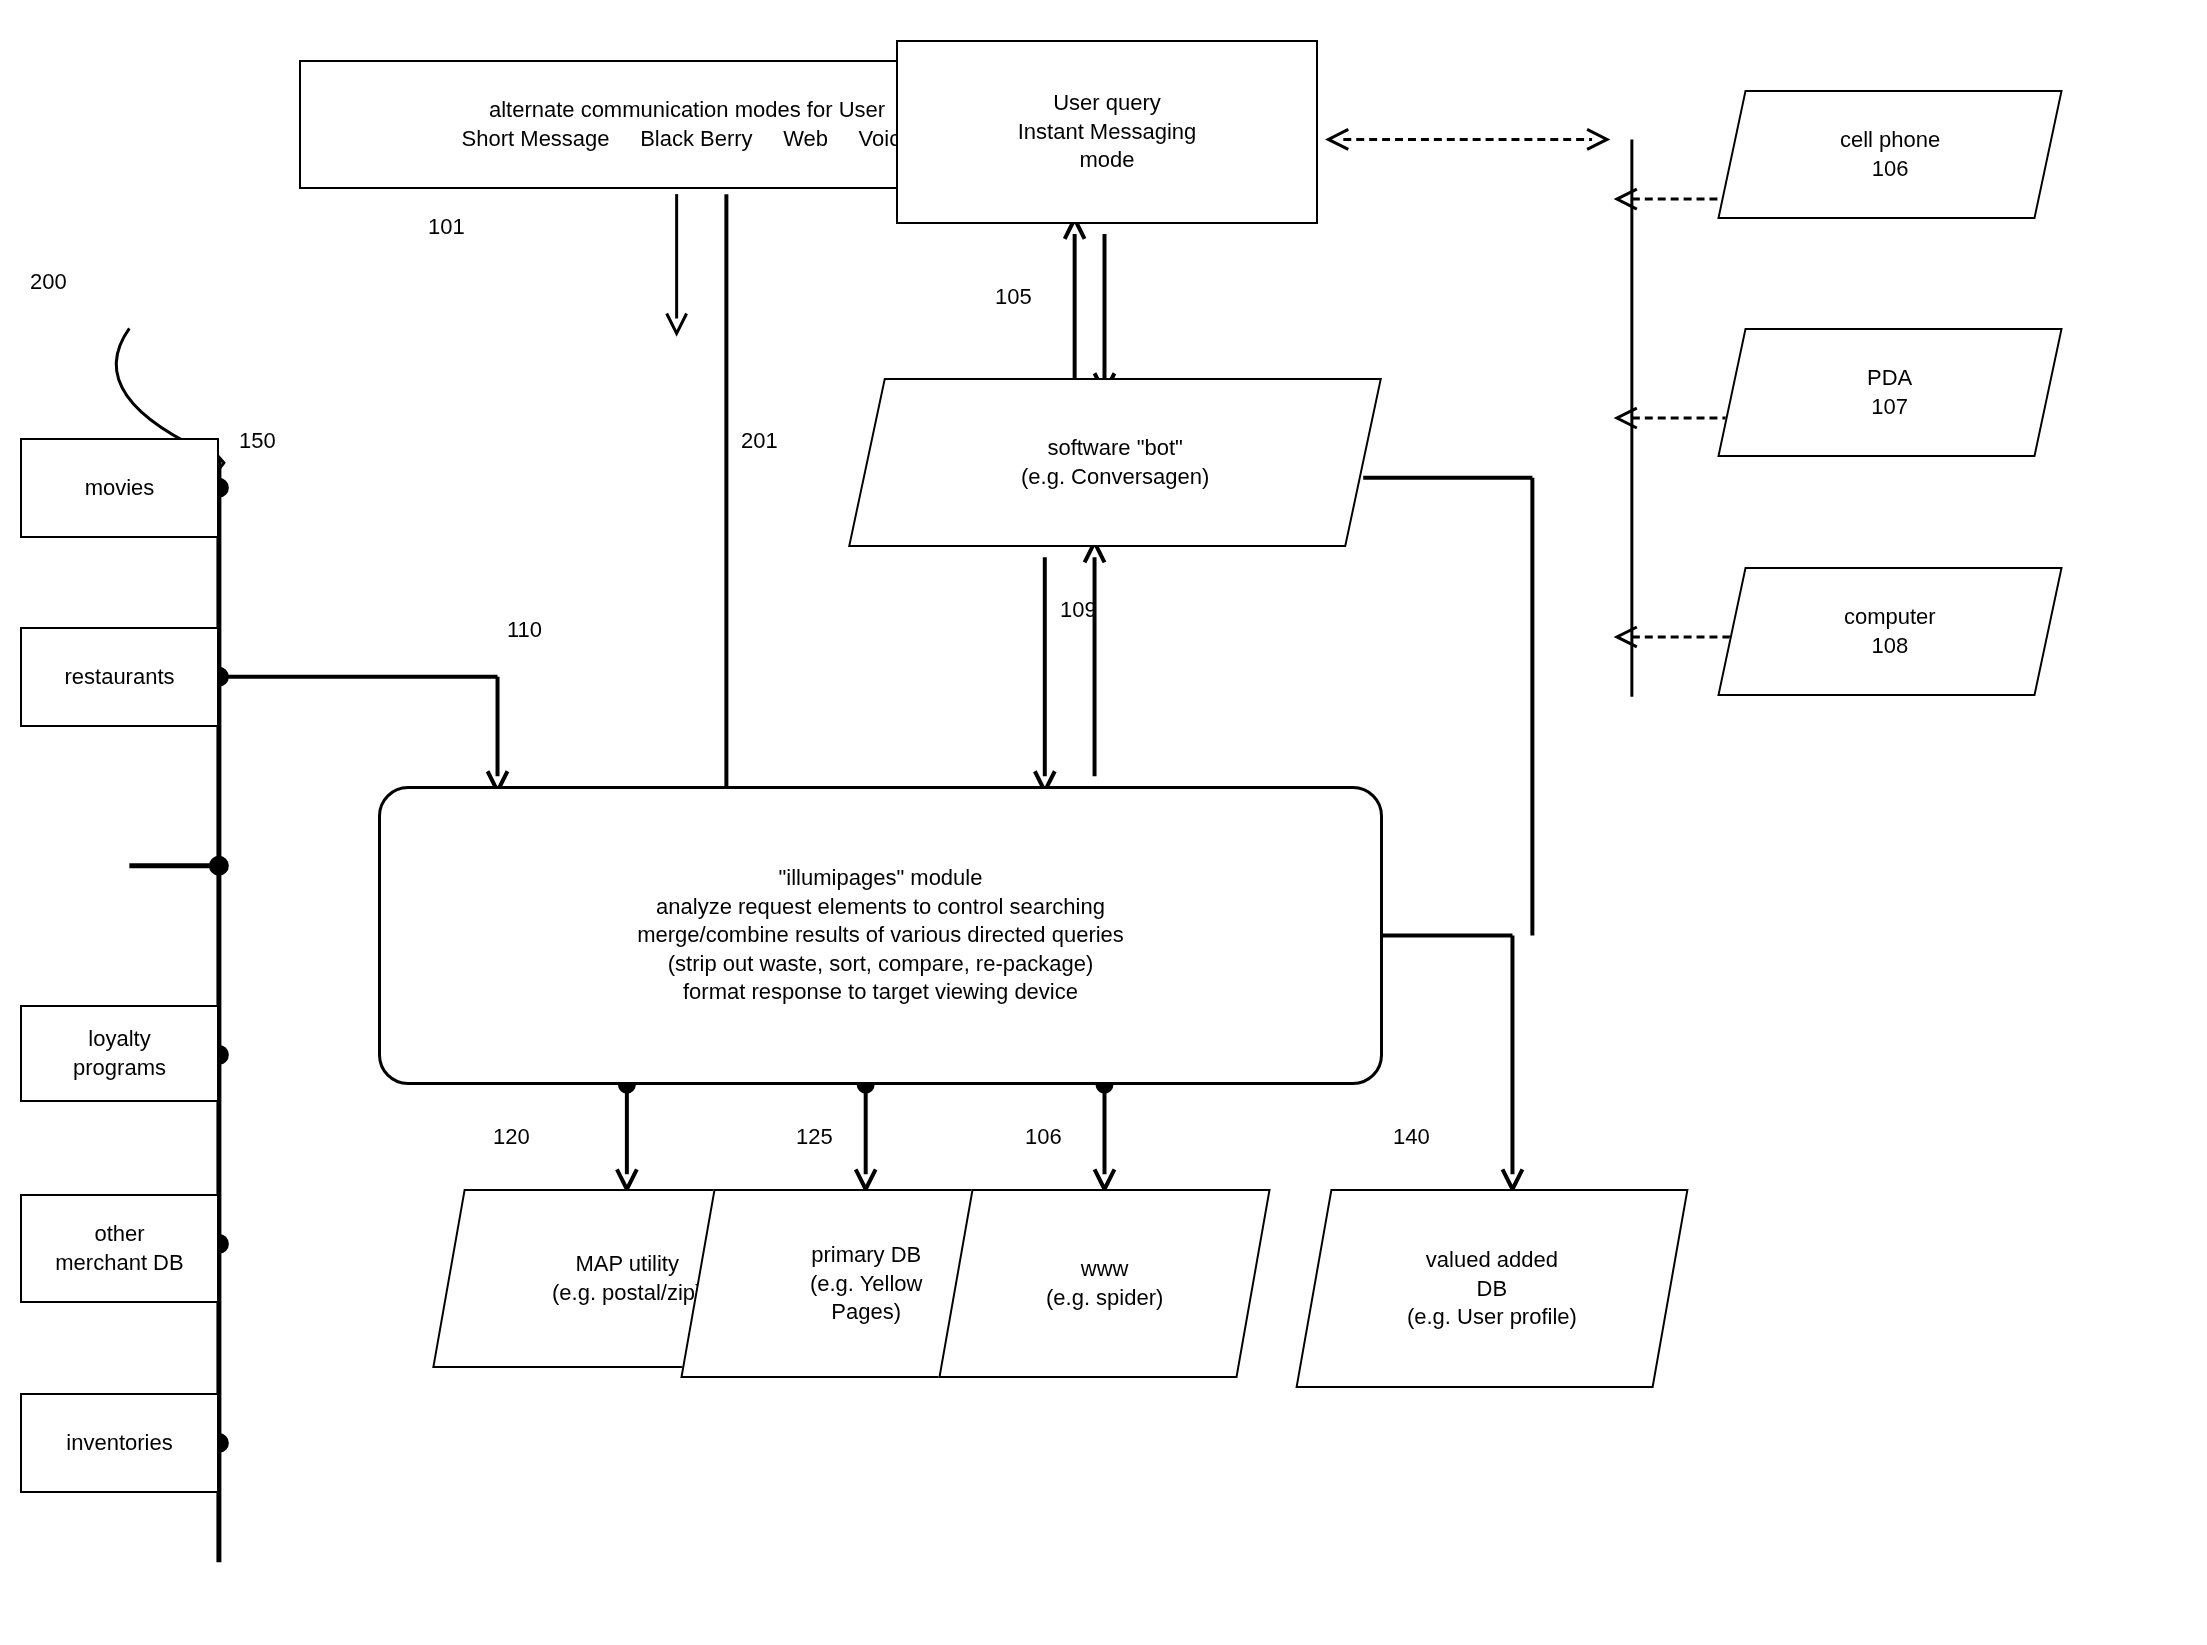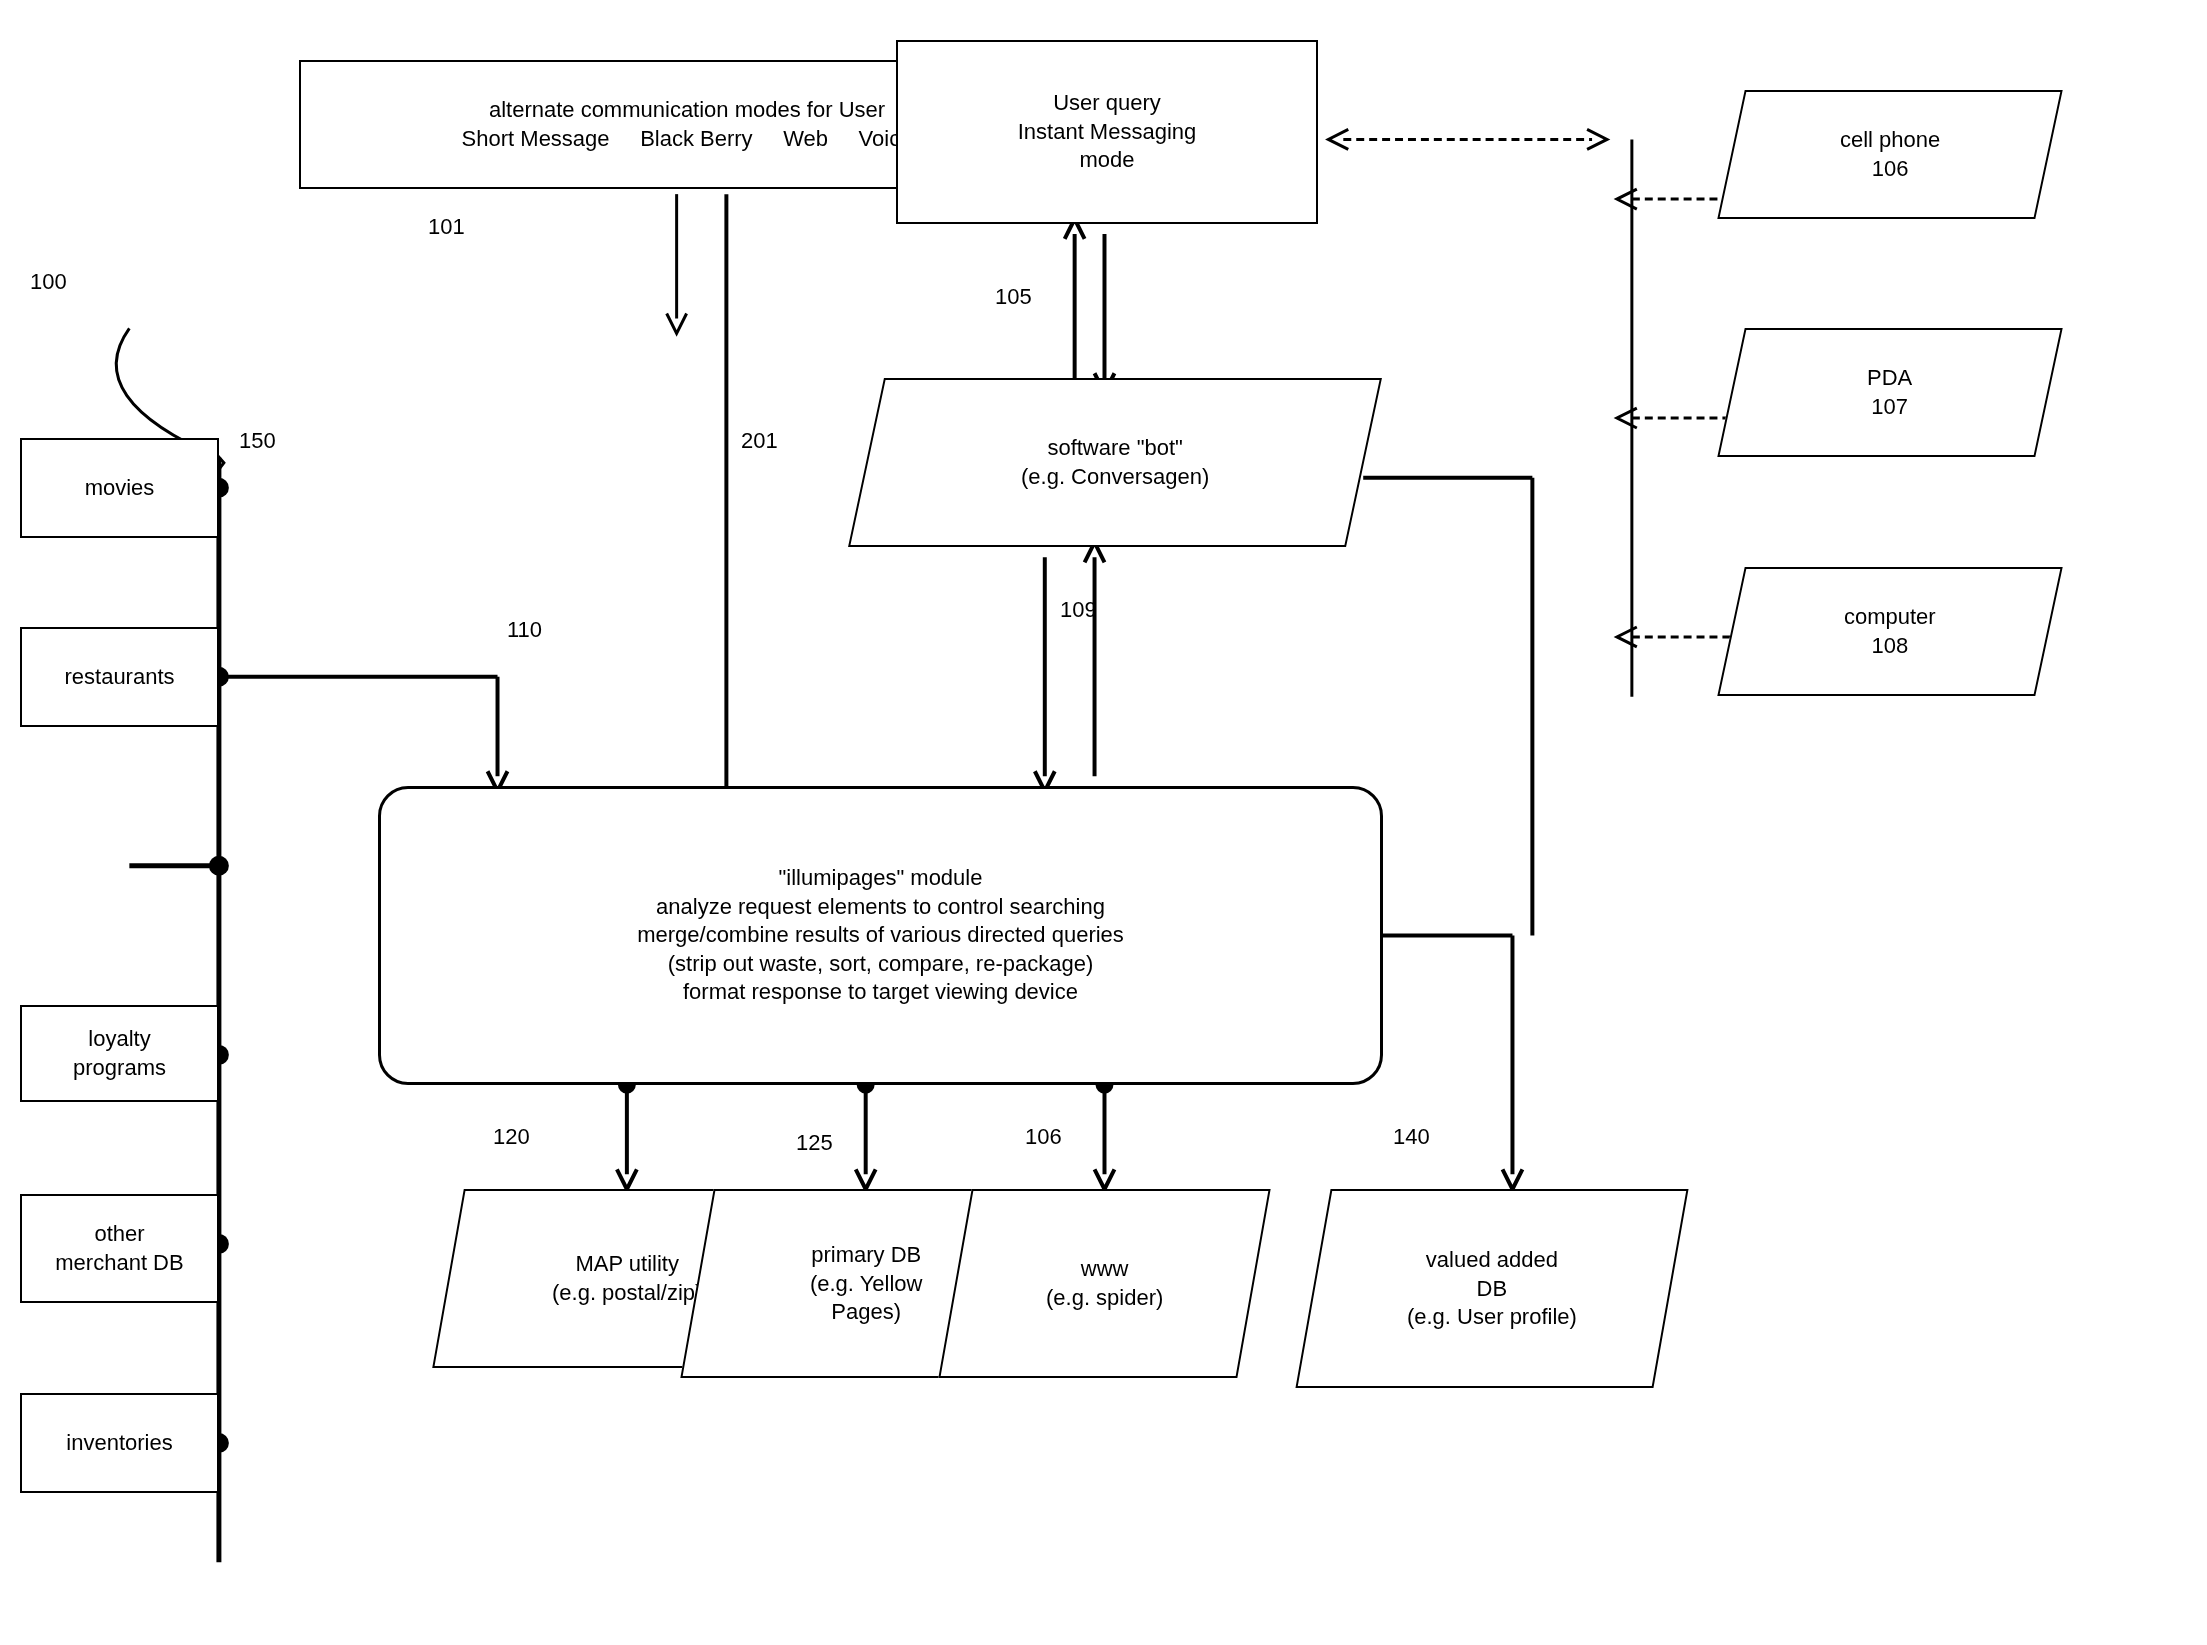--- a/index.html
+++ b/index.html
@@ -135,21 +135,21 @@
     <circle cx="1380" cy="940" r="9" fill="#000"></circle>
     <polyline points="1510,1175 1520,1195 1530,1175" stroke-width="4" fill="#000"></polyline>
 
     <line x1="1370" y1="480" x2="1540" y2="480" stroke-width="4"></line>
     <line x1="1540" y1="480" x2="1540" y2="940" stroke-width="4"></line>
 
     <path d="M 130,330 Q 80,400 220,460" stroke-width="3" fill="none"></path>
     <polyline points="212,450 225,465 215,478" stroke-width="3" fill="none"></polyline>
   </svg>
 
-  <div class="label" style="left:30px; top:269px;">100</div>
+  <div class="label" style="left:30px; top:269px;">200</div>
 
   <div class="box" style="left:299px; top:60px; width:776px; height:129px; border-width:2px;">
     <span>alternate communication modes for User<br>Short Message &nbsp;&nbsp;&nbsp; Black Berry &nbsp;&nbsp;&nbsp; Web &nbsp;&nbsp;&nbsp; Voice</span>
   </div>
 
   <div class="label" style="left:428px; top:214px;">101</div>
 
   <div class="label" style="left:995px; top:284px;">105</div>
 
   <div class="box" style="left:896px; top:40px; width:422px; height:184px; border-width:2px;">
@@ -198,21 +198,21 @@
   </div>
 
   <div class="label" style="left:239px; top:428px;">150</div>
 
   <div class="label" style="left:493px; top:1124px;">120</div>
 
   <div class="box" style="left:448px; top:1189px; width:358px; height:179px; transform: skewX(-10deg);">
     <span style="transform:skewX(10deg); display:inline-block;">MAP utility<br>(e.g. postal/zip)</span>
   </div>
 
-  <div class="label" style="left:796px; top:1124px;margin-top:6px;">125</div>
+  <div class="label" style="left:796px; top:1124px;">125</div>
 
   <div class="box" style="left:697px; top:1189px; width:338px; height:189px; transform: skewX(-10deg);">
     <span style="transform:skewX(10deg); display:inline-block;">primary DB<br>(e.g. Yellow<br>Pages)</span>
   </div>
 
   <div class="label" style="left:1025px; top:1124px;">106</div>
 
   <div class="box" style="left:955px; top:1189px; width:299px; height:189px; transform: skewX(-10deg);">
     <span style="transform:skewX(10deg); display:inline-block;">www<br>(e.g. spider)</span>
   </div>

